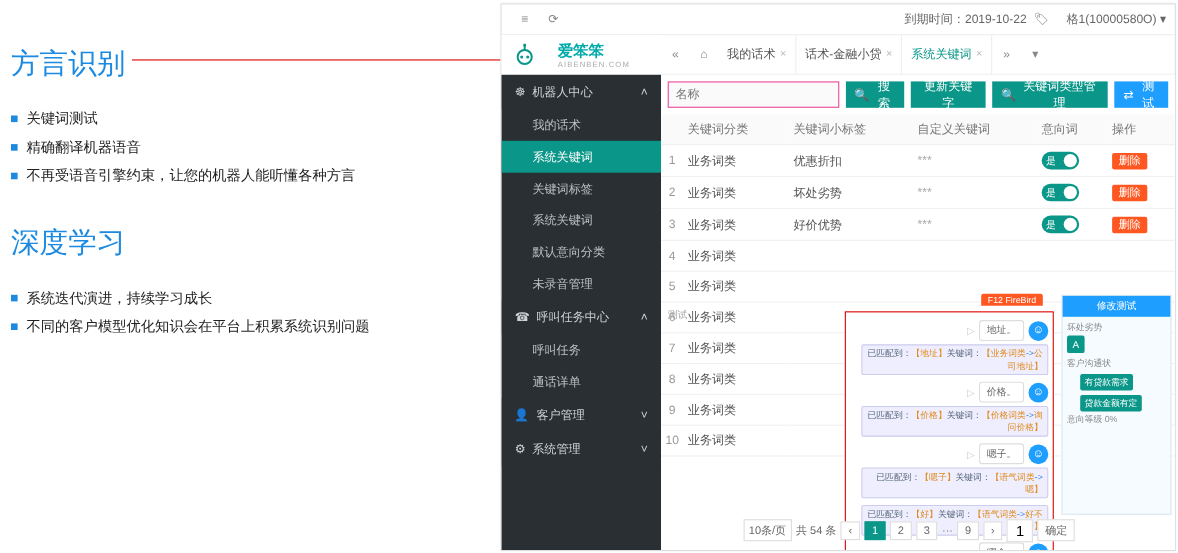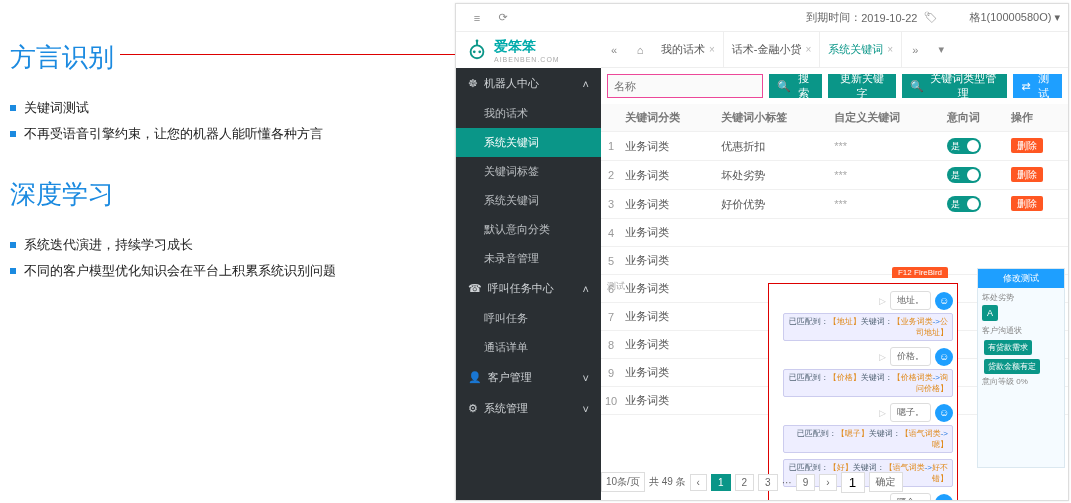--- a/index.html
+++ b/index.html
@@ -8,21 +8,21 @@
 .h1{font-size:26px;color:#1b8ae0;font-weight:400;margin-bottom:20px;position:relative}
 .h1.red-line::after{content:"";position:absolute;left:110px;top:14px;width:520px;height:1px;background:#d00}
 .bullets{list-style:none;margin-bottom:30px}
 .bullets li{font-size:13px;color:#222;padding:4px 0 4px 14px;position:relative}
 .bullets li::before{content:"";position:absolute;left:0;top:10px;width:6px;height:6px;background:#1b8ae0}
 .app{position:absolute;left:455px;top:3px;width:614px;height:498px;border:1px solid #ddd;background:#fff;box-shadow:0 0 2px rgba(0,0,0,.1)}
 .topbar{height:28px;display:flex;align-items:center;padding:0 8px;border-bottom:1px solid #eee;font-size:11px;color:#666}
 .topbar .sp{flex:1}
 .ic{width:14px;height:14px;margin:0 6px;display:inline-flex;align-items:center;justify-content:center;color:#888}
 .logo-row{height:36px;display:flex;align-items:center}
-.logo{width:145px;height:36px;background:#fff;display:flex;align-items:center;padding-left:10px;gap:6px}
+.logo{width:145px;height:36px;background:#fff;display:flex;align-items:center;padding-left:10px;gap:19px}
 .logo-svg{width:22px;height:22px}
 .logo-txt{color:#0aa;font-size:14px;font-weight:700}
 .logo-sub{font-size:7px;color:#aaa;letter-spacing:1px}
 .tabs{flex:1;height:36px;display:flex;align-items:center;border-bottom:1px solid #eee;font-size:11px;color:#555}
 .tab{padding:0 8px;height:100%;display:flex;align-items:center;gap:4px;border-right:1px solid #eee;cursor:pointer}
 .tab.active{color:#0a9688}
 .tab .x{color:#bbb;font-size:10px}
 .main{display:flex;height:calc(100% - 64px)}
 .sidebar{width:145px;background:#2a2f33;color:#cfd3d6;font-size:11px;overflow:hidden}
 .side-group{padding:8px 12px;display:flex;align-items:center;justify-content:space-between;cursor:pointer;background:#2a2f33}
@@ -30,73 +30,74 @@
 .side-item{padding:7px 12px 7px 28px;cursor:pointer;color:#bdc1c4}
 .side-item.active{background:#0a9688;color:#fff}
 .content{flex:1;background:#fff;position:relative;overflow:hidden}
 .toolbar{height:36px;display:flex;align-items:center;padding:6px;gap:6px}
 .inp{height:24px;border:1px solid #ec4899;padding:0 6px;font-size:11px;color:#999;flex:0 0 70px;background:#fafafa}
 .btn{height:24px;padding:0 8px;font-size:11px;color:#fff;border:none;cursor:pointer;display:inline-flex;align-items:center;gap:3px}
 .btn-g{background:#0a9688}
 .btn-b{background:#1E9FFF;margin-left:auto}
 .tbl{width:100%;font-size:11px;color:#555;border-collapse:collapse}
 .tbl th,.tbl td{padding:6px 4px;text-align:left;border-bottom:1px solid #f0f0f0;white-space:nowrap}
-.tbl th{color:#777;font-weight:700;background:#fafafa}
+.tbl th{color:#777;font-weight:400;background:#fafafa}
 .tbl td.idx{width:18px;color:#999;text-align:center}
 .toggle{display:inline-flex;align-items:center;width:34px;height:16px;background:#0a9688;border-radius:8px;position:relative;font-size:9px;color:#fff;padding-left:4px}
 .toggle::after{content:"";position:absolute;right:2px;top:2px;width:12px;height:12px;background:#fff;border-radius:50%}
 .del{background:#ff5722;color:#fff;font-size:10px;padding:2px 6px;border-radius:2px;cursor:pointer}
 .dots{color:#aaa}
-.pager{position:absolute;bottom:4px;left:0;right:16px;height:28px;display:flex;align-items:center;gap:4px;font-size:10px;color:#666}
+.pager{position:absolute;bottom:4px;left:0;right:16px;height:28px;display:flex;align-items:center;justify-content:center;gap:4px;font-size:10px;color:#666}
 .pg{padding:2px 6px;border:1px solid #ddd;cursor:pointer;background:#fff}
 .pg.active{background:#0a9688;color:#fff;border-color:#0a9688}
 .pg.sel{padding:2px 4px}
 
 .overlay{position:absolute;right:110px;top:215px;width:190px;height:220px;border:1px solid #d00;background:#fff;font-size:9px;color:#666;padding:4px;overflow:hidden}
 .bubble-row{display:flex;align-items:center;gap:4px;margin:3px 0;justify-content:flex-end}
 .bubble{background:#fff;border:1px solid #ddd;border-radius:3px;padding:2px 6px;font-size:9px}
 .match{background:#eef;border:1px solid #cce;border-radius:2px;padding:2px 4px;font-size:8px;color:#567;max-width:170px;text-align:right;margin:2px 0 6px auto}
 .match .kw{color:#e08a1b}
 .match .lk{color:#2a7ae0}
 .avatar{width:18px;height:18px;border-radius:50%;background:#1E9FFF;color:#fff;display:flex;align-items:center;justify-content:center;font-size:10px}
-.side-panel{position:absolute;right:3px;top:200px;width:88px;height:200px;border:1px solid #dbe8f0;background:#f5fbff;font-size:8px;padding:4px}
+.side-panel{position:absolute;right:3px;top:200px;width:100px;height:200px;border:1px solid #dbe8f0;background:#f5fbff;font-size:8px;padding:4px}
 .sp-hd{background:#1E9FFF;color:#fff;text-align:center;padding:3px;font-size:9px;margin:-4px -4px 4px -4px}
 .sp-sec{color:#888;margin:4px 0 2px}
 .sp-a{width:16px;height:16px;background:#0a9688;color:#fff;display:flex;align-items:center;justify-content:center;border-radius:2px;font-size:9px}
-.sp-btn{display:inline-block;background:#0a9688;color:#fff;padding:2px 4px;margin:2px 2px;font-size:8px;border-radius:2px}
+.sp-btn{display:inline-block;background:#0a9688;color:#fff;padding:2px 4px;margin:2px 12px;font-size:8px;border-radius:2px}
 .red-cap{position:absolute;right:120px;top:199px;background:#ff5722;color:#fff;font-size:8px;padding:1px 6px;border-radius:2px 2px 0 0}
 .mini{position:absolute;left:6px;top:212px;font-size:9px;color:#aaa}
 svg{display:block}
 </style>
 </head>
 <body>
 
 <div class="left-col">
   <div class="h1 red-line">方言识别</div>
   <ul class="bullets">
     <li>关键词测试</li>
+    <li>精确翻译机器语音</li>
     <li>不再受语音引擎约束，让您的机器人能听懂各种方言</li>
   </ul>
   <div class="h1">深度学习</div>
   <ul class="bullets">
     <li>系统迭代演进，持续学习成长</li>
     <li>不同的客户模型优化知识会在平台上积累系统识别问题</li>
   </ul>
 </div>
 
 <div class="app">
 
   <div class="topbar">
     <span class="ic">≡</span>
     <span class="ic">⟳</span>
     <span class="sp"></span>
     <span>到期时间：</span>
     <span>2019-10-22</span>
     <span class="ic">🏷</span>
-    <span style="margin-left:26px;cursor:pointer">格1(10000580O) ▾</span>
+    <span style="margin-left:10px;cursor:pointer">格1(10000580O) ▾</span>
   </div>
 
   <div class="logo-row">
     <div class="logo">
       <svg class="logo-svg" viewBox="0 0 24 24">
           <circle cx="12" cy="14" r="7" fill="none" stroke="#0a9688" stroke-width="2"></circle>
           <circle cx="9" cy="14" r="1.5" fill="#0a9688"></circle>
           <circle cx="15" cy="14" r="1.5" fill="#0a9688"></circle>
           <line x1="12" y1="2" x2="12" y2="7" stroke="#0a9688" stroke-width="2"></line>
           <circle cx="12" cy="2" r="1.5" fill="#0a9688"></circle>
@@ -294,21 +295,21 @@
         <div class="sp-sec">坏处劣势</div>
         <div class="sp-a">A</div>
         <div class="sp-sec">客户沟通状</div>
         <span class="sp-btn">有贷款需求</span>
         <span class="sp-btn">贷款金额有定</span>
         <div class="sp-sec" style="margin-top:0">意向等级 0%</div>
       </div>
 
       <div class="pager">
         <span class="pg sel">10条/页</span>
-        <span>共 49 条</span>
+        <span>共 54 条</span>
         <span class="pg">‹</span>
         <span class="pg active">1</span>
         <span class="pg">2</span>
         <span class="pg">3</span>
         <span>···</span>
         <span class="pg">9</span>
         <span class="pg">›</span>
         <input class="pg" style="width: 24px; text-align: center;" value="1">
         <span class="pg">确定</span>
       </div>

